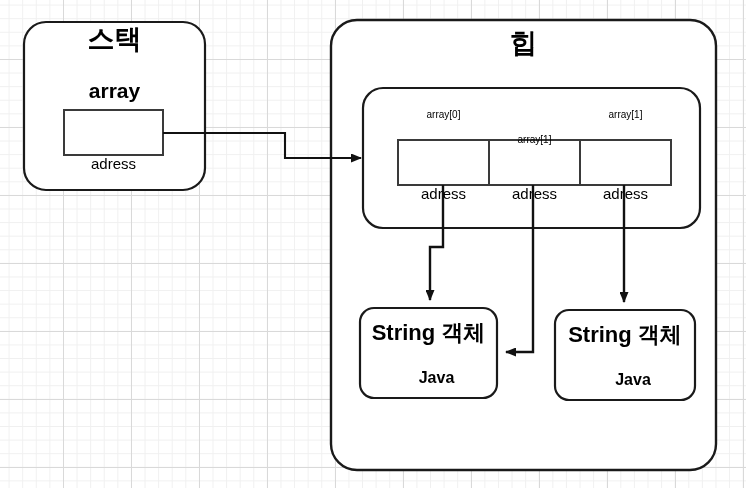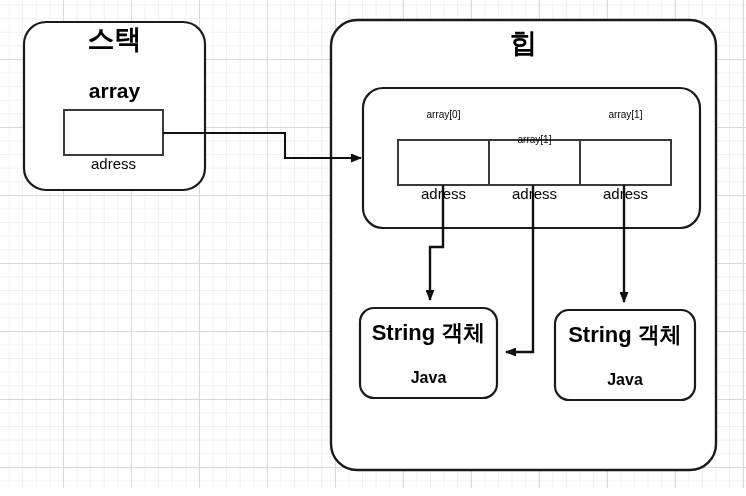--- a/index.html
+++ b/index.html
@@ -58,20 +58,21 @@
     font-weight: normal;
     margin-top: 31px;
   }
   .obj-title {
     font-size: 22px;
     font-weight: bold;
   }
   .obj-val {
     font-size: 16px;
     font-weight: bold;
+    padding-left: 8px;
   }
 </style>
 </head>
 <body>
 
 <div id="canvas">
 
   <svg id="svg-layer" viewBox="0 0 746 496">
     <defs>
       <marker id="arrowhead" markerWidth="11" markerHeight="9" refX="10" refY="4.5" orient="auto" markerUnits="userSpaceOnUse">

